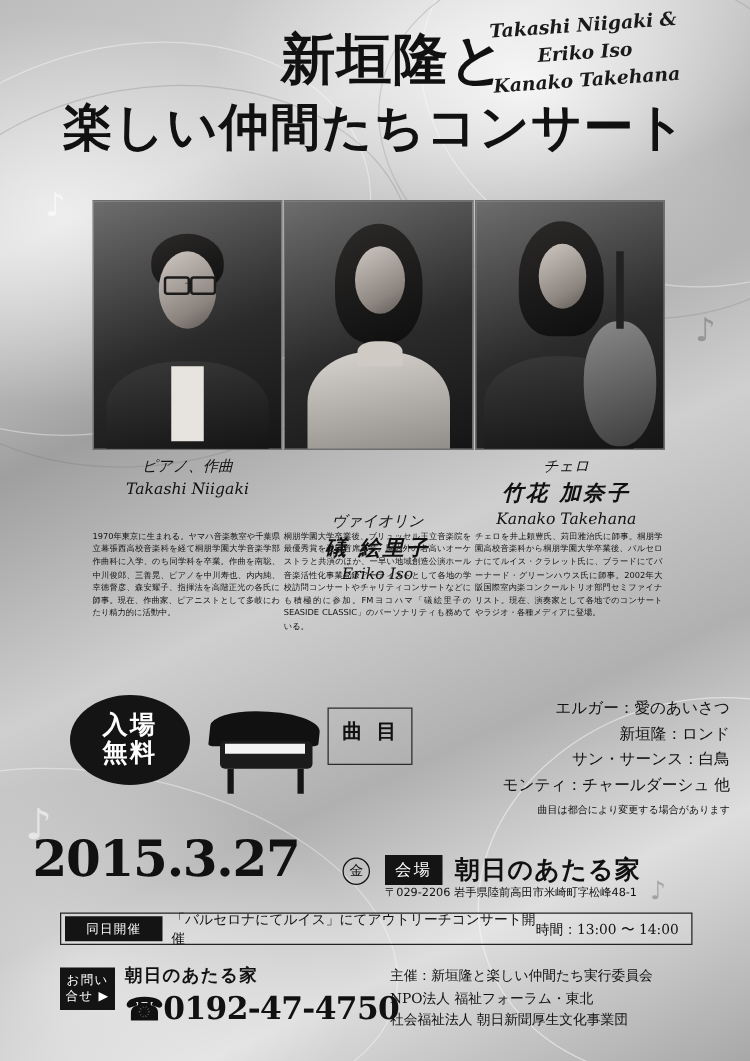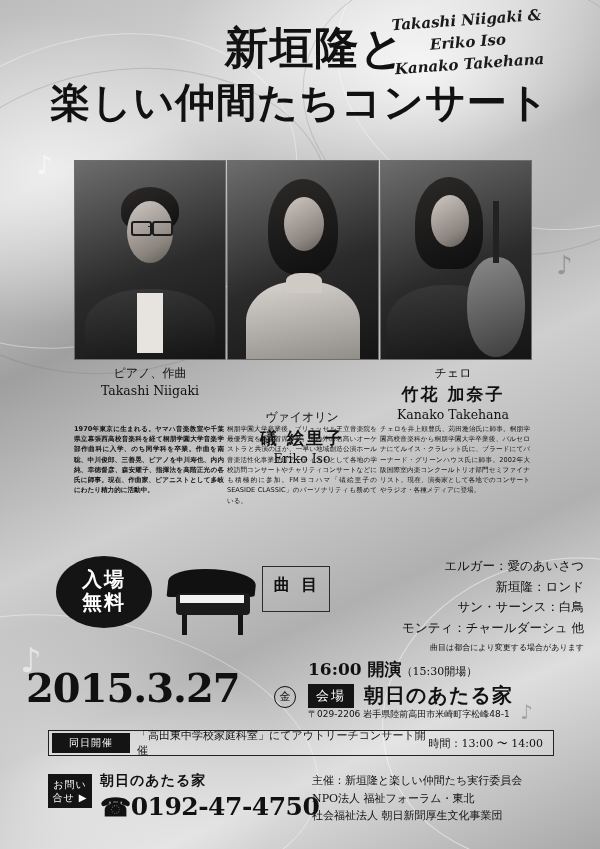--- a/index.html
+++ b/index.html
@@ -55,36 +55,36 @@
   .p2{left:227px;}
   .p3{left:380px;}
   .face{position:absolute;border-radius:50%;background:linear-gradient(150deg,#cfc8c2,#8d8680 70%,#5d5853);}
   .hair{position:absolute;border-radius:50% 50% 42% 42%;background:linear-gradient(160deg,#2c2a29,#0e0e0e);}
   .body{position:absolute;border-radius:46% 46% 0 0;background:linear-gradient(170deg,#3a3a3a,#101010);}
   .shirt{position:absolute;background:#e7e4e0;}
   .glasses{position:absolute;border:2px solid #1c1c1c;border-radius:3px;}
   .cello{position:absolute;border-radius:46% 46% 48% 48%;background:linear-gradient(160deg,#8a8a8a,#3c3c3c);}
   .cello-neck{position:absolute;background:#222;width:6px;}
 
-  .names{position:absolute;left:0;top:365px;width:600px;height:56px;}
+  .names{position:absolute;left:0;top:365px;width:600px;height:56px;font-style:italic;}
   .name-col{position:absolute;width:170px;text-align:center;color:#111;}
   .n1{left:65px;}
   .n2{left:217px;margin-top:44px;}
   .n3{left:368px;}
   .inst{font-family:"DejaVu Serif","Liberation Serif",serif;font-size:12px;margin-bottom:1px;}
   .nm-jp{font-family:"DejaVu Serif","Liberation Serif",serif;font-size:17px;font-weight:bold;letter-spacing:2px;}
   .nm-en{font-family:"DejaVu Serif","Liberation Serif",serif;font-size:12.5px;margin-top:1px;}
 
   .bios{position:absolute;left:0;top:424px;width:600px;height:120px;}
   .bio{
     position:absolute;width:150px;height:116px;
     font-family:"DejaVu Sans","Liberation Sans",sans-serif;
     font-size:6.6px;line-height:1.55;color:#111;text-align:justify;
   }
-  .b1{left:74px;font-weight:bold;}
+  .b1{left:74px;}
   .b2{left:227px;}
   .b3{left:380px;}
 
   .free-badge{
     position:absolute;left:56px;top:556px;width:96px;height:72px;border-radius:50%;
     background:#141414;color:#fff;text-align:center;
     font-family:"DejaVu Serif","Liberation Serif",serif;font-weight:bold;
     font-size:20px;line-height:1.15;padding-top:12px;box-sizing:border-box;letter-spacing:2px;
   }
   .piano{position:absolute;left:168px;top:565px;width:92px;height:70px;}
@@ -259,31 +259,28 @@
     <div>エルガー：愛のあいさつ</div>
     <div>新垣隆：ロンド</div>
     <div>サン・サーンス：白鳥</div>
     <div>モンティ：チャールダーシュ 他</div>
     <div class="program-note">曲目は都合により変更する場合があります</div>
   </div>
 
   <div class="date-row">
     <div class="big-date">2015.3.27</div>
     <div class="dow">金</div>
-    <div class="time-open">
-      <span>16:00 開演</span><small>（15:30開場）</small>
-    </div>
     <div class="venue-tag">会場</div>
     <div class="venue-name">朝日のあたる家</div>
     <div class="venue-addr">〒029-2206 岩手県陸前高田市米崎町字松峰48-1</div>
   </div>
 
   <div class="outreach">
     <div class="outreach-tag">同日開催</div>
-    <div class="outreach-text">「高田東中学校家庭科室」にてアウトリーチコンサート開催</div>
+    <div class="outreach-text">「バルセロナにてルイス」にてアウトリーチコンサート開催</div>
     <div class="outreach-time">時間：13:00 〜 14:00</div>
   </div>
 
   <div class="footer">
     <div class="contact-tag">お問い合せ ▶</div>
     <div class="contact-org">朝日のあたる家</div>
     <div class="contact-tel">
       <span class="tel-icon">☎</span><span>0192-47-4750</span>
     </div>
     <div class="org-list">

